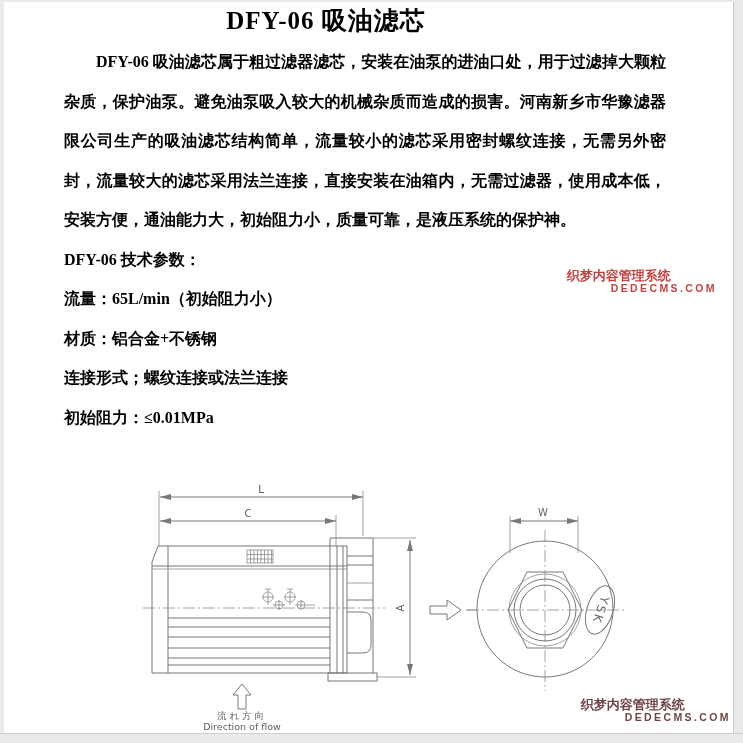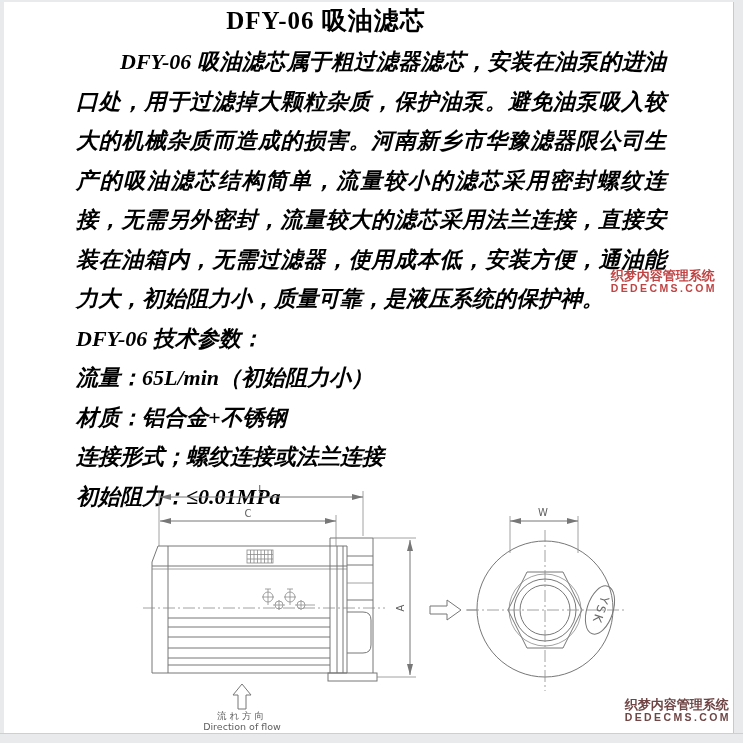--- a/index.html
+++ b/index.html
@@ -14,31 +14,31 @@
   .edge-right{right:0;top:0;width:9px;height:743px;border-left:1px solid #c9c9c9;}
   .edge-top{left:0;top:0;width:743px;height:2px;}
   .edge-bottom{left:0;bottom:0;width:743px;height:9px;border-top:1px solid #cfcfcf;}
 
   .page-title{
     position:absolute;top:4px;left:4px;width:644px;
     text-align:center;font-size:25px;font-weight:bold;color:#000;
     letter-spacing:1px;margin:0;
   }
   .content{
-    position:absolute;left:76px;right:77px;top:42px;
-    font-size:22px;line-height:39.5px;color:#000;font-weight:600;font-style:italic;
+    position:absolute;left:64px;right:77px;top:42px;
+    font-size:16px;line-height:39.5px;color:#000;font-weight:600;
   }
   .content p.para{margin:0;text-indent:2em;text-align:justify;}
   .spec-line{white-space:nowrap;}
 
   
   .wm{position:absolute;text-align:left;line-height:1.05;z-index:6;
       font-family:"Liberation Sans","DejaVu Sans",sans-serif;}
   .wm .l1{font-weight:bold;}
-  .wm .l2{font-weight:bold;letter-spacing:2.4px;}
+  .wm .l2{font-weight:bold;letter-spacing:2.4px;margin-left:44px;}
   .wm-top{top:269px;right:26px;color:#c14444;}
   .wm-top .l1{font-size:13px;}
   .wm-top .l2{font-size:10.5px;}
   .wm-bottom{top:698px;right:12px;color:#6f4545;text-shadow:1px 1px 0 #ffffff;}
   .wm-bottom .l1{font-size:13px;}
   .wm-bottom .l2{font-size:10.5px;}
 
   
   svg.drawing{position:absolute;left:0;top:480px;z-index:1;}
   .dl{stroke:#777777;fill:none;stroke-width:1;}

